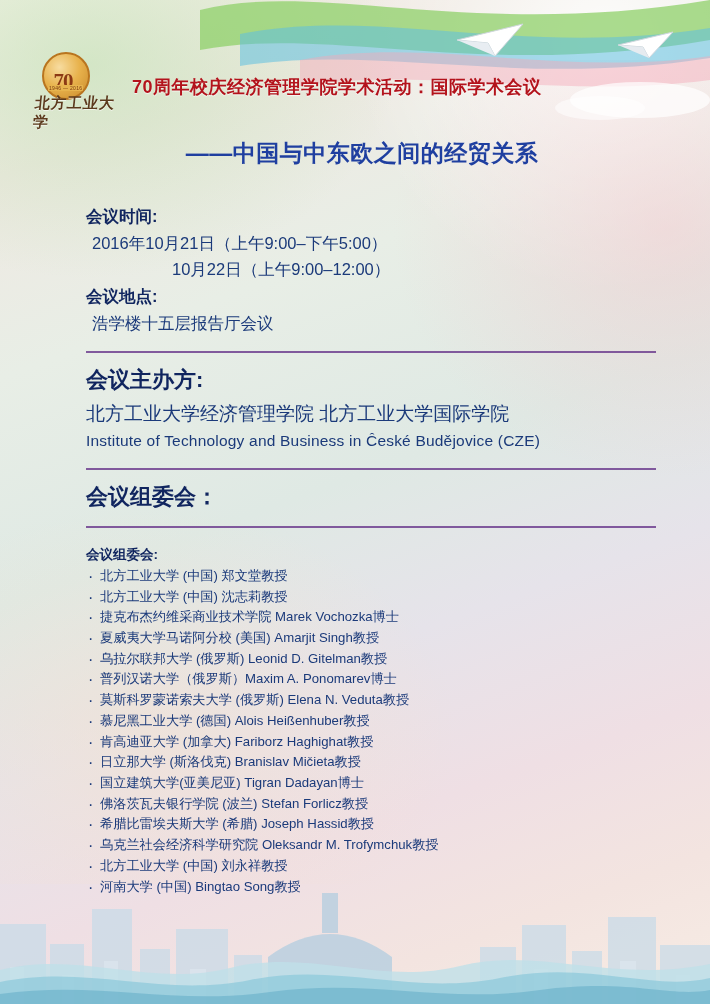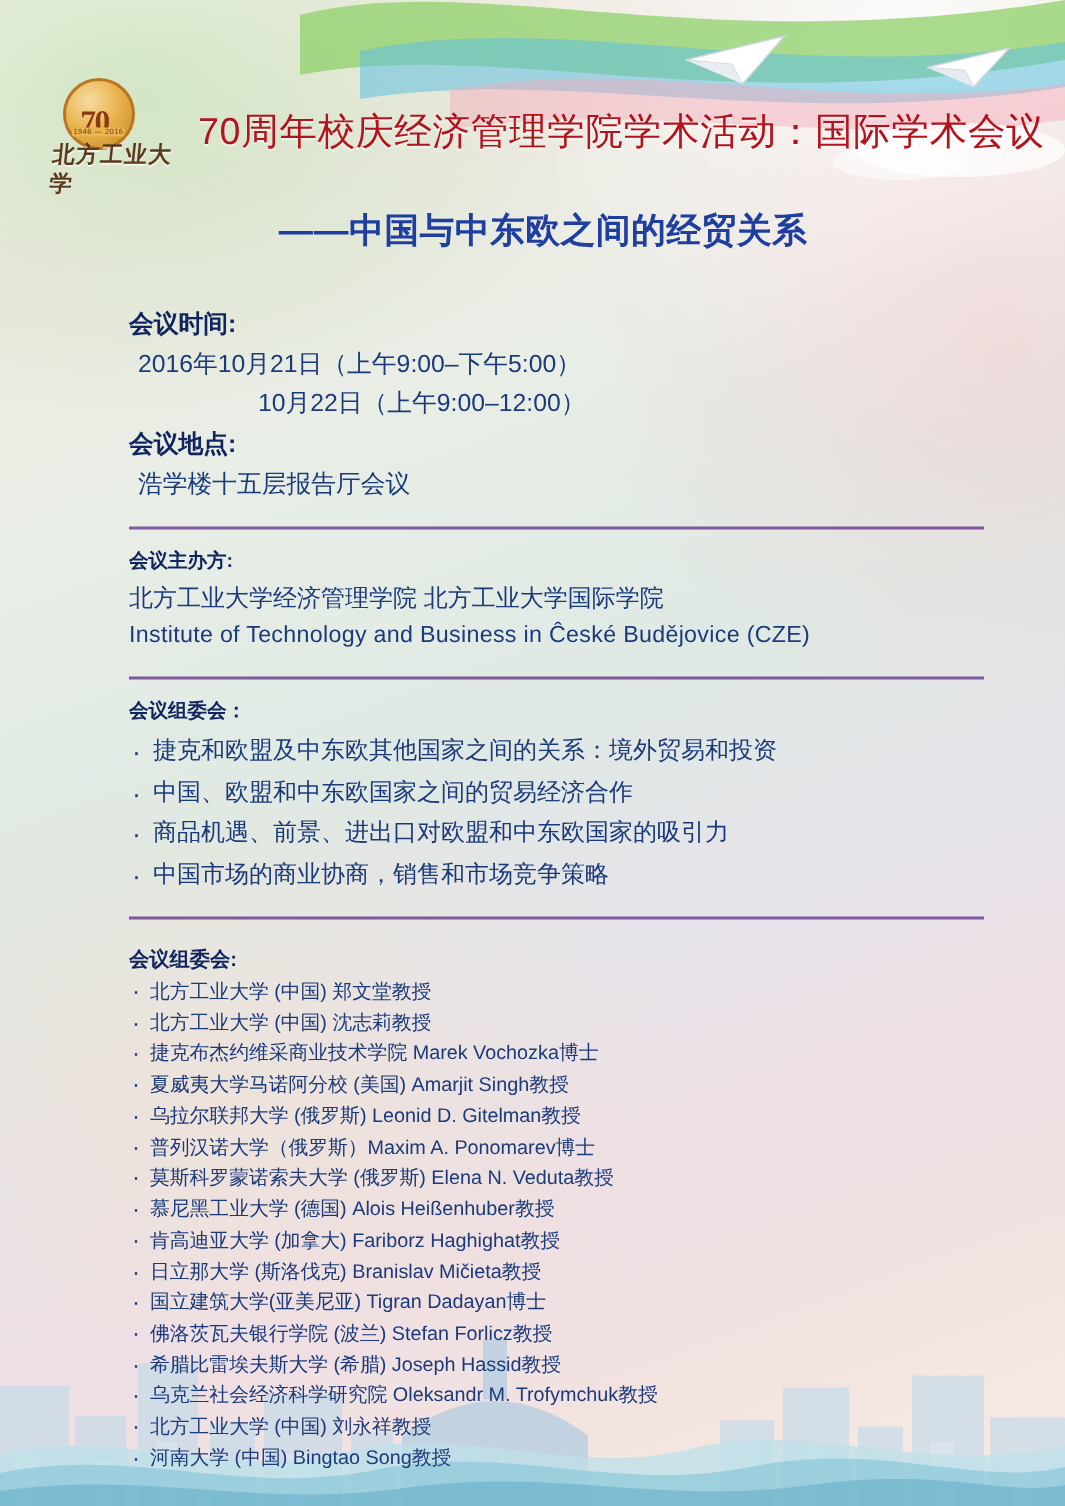--- a/index.html
+++ b/index.html
@@ -62,21 +62,21 @@
   }
   .logo .univ {
     position: absolute; left: 0; top: 42px;
     font-family: "Liberation Serif", serif;
     font-size: 15px; font-weight: bold; color: #5c3a1d;
     letter-spacing: 1px;
     transform: skewX(-6deg);
     text-shadow: 0 1px 0 rgba(255,255,255,0.6);
   }
   .header-title {
-    font-size: 25px; font-weight: normal; color: #b3131c;
+    font-size: 18px; font-weight: bold; color: #b3131c;
     letter-spacing: 0.5px;
     margin-left: 12px;
     text-shadow: 0 1px 1px rgba(255,255,255,0.7);
     white-space: nowrap;
   }
   
   .main-title {
     position: relative; z-index: 5;
     text-align: center;
     margin-top: 38px;
@@ -103,24 +103,24 @@
   }
   .kv-row { display: flex; align-items: flex-start; font-size: 16.5px; line-height: 1.62; flex-direction: column; }
   .kv-key { font-weight: bold; color: #10255f; white-space: nowrap; }
   .kv-val { color: #1b3a7a; }
   .kv-val-indent { padding-left: 86px; color: #1b3a7a; font-size: 16.5px; line-height: 1.62; }
   .hr {
     height: 2px; background: #6f3f8f; opacity: 0.85;
     margin: 14px 0 12px 0;
   }
   .block-head {
-    font-size: 13px; font-weight: bold; color: #10255f;
+    font-size: 22px; font-weight: bold; color: #10255f;
     margin-bottom: 4px;
   }
-  .org-line { font-size: 16px; color: #1b3a7a; line-height: 1.6; }
+  .org-line { font-size: 19px; color: #1b3a7a; line-height: 1.6; }
   .org-line.en { font-size: 15.5px; letter-spacing: 0.2px; }
   ul.topics { list-style: none; margin-top: 4px; }
   ul.topics li {
     font-size: 16px; color: #1b3a7a; line-height: 1.72;
     padding-left: 16px; position: relative;
   }
   ul.topics li::before {
     content: "·"; position: absolute; left: 2px; top: -1px;
     font-size: 18px; color: #1b3a7a;
   }
@@ -197,26 +197,20 @@
 
     <div class="hr"></div>
 
     <div class="block-head">会议主办方:</div>
     <div class="org-line">北方工业大学经济管理学院   北方工业大学国际学院</div>
     <div class="org-line en">Institute of Technology and Business in Ĉeské Budějovice (CZE)</div>
 
     <div class="hr"></div>
 
     <div class="block-head">会议组委会：</div>
-    <ul class="topics">
-      <li>捷克和欧盟及中东欧其他国家之间的关系：境外贸易和投资</li>
-      <li>中国、欧盟和中东欧国家之间的贸易经济合作</li>
-      <li>商品机遇、前景、进出口对欧盟和中东欧国家的吸引力</li>
-      <li>中国市场的商业协商，销售和市场竞争策略</li>
-    </ul>
 
     <div class="hr"></div>
 
     <div class="committee-head">会议组委会:</div>
     <ul class="committee">
       <li>北方工业大学 (中国) 郑文堂教授</li>
       <li>北方工业大学 (中国) 沈志莉教授</li>
       <li>捷克布杰约维采商业技术学院 Marek Vochozka博士</li>
       <li>夏威夷大学马诺阿分校 (美国) Amarjit Singh教授</li>
       <li>乌拉尔联邦大学 (俄罗斯)  Leonid D. Gitelman教授</li>

